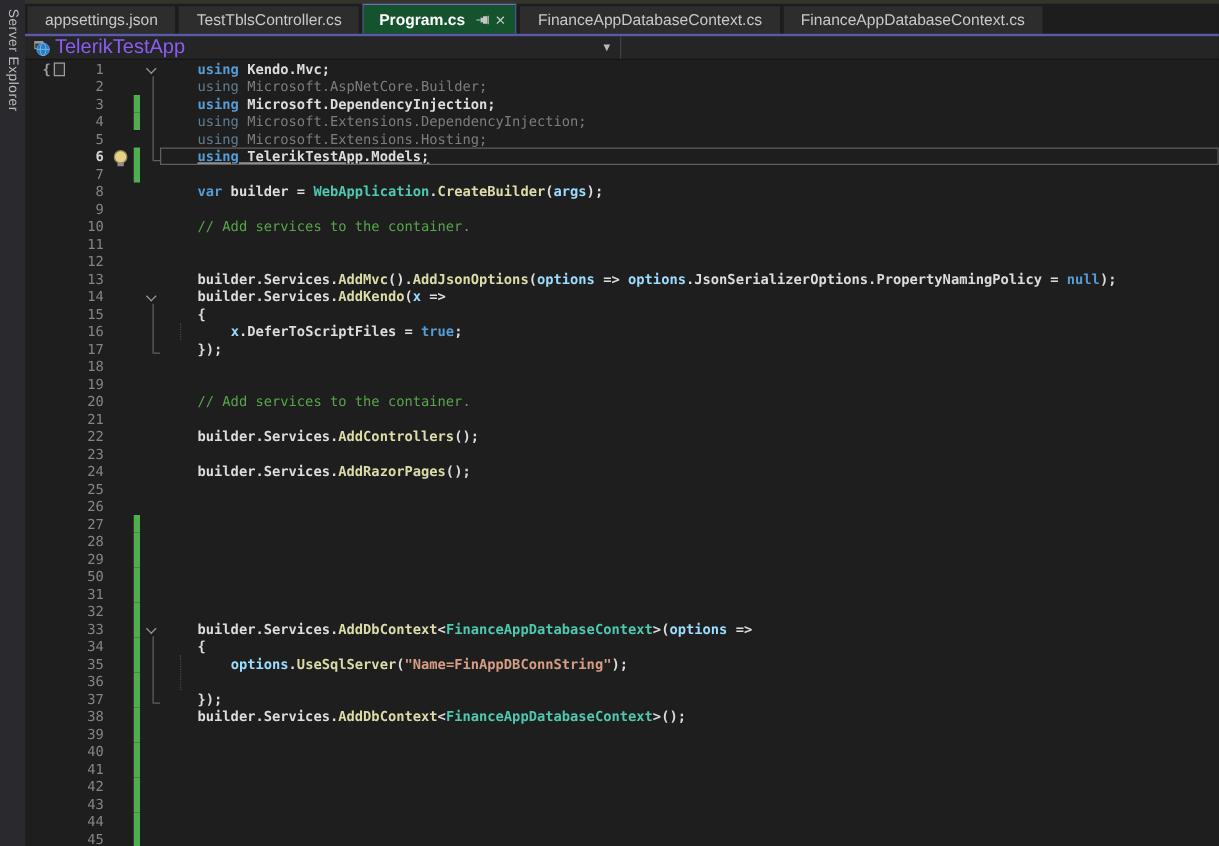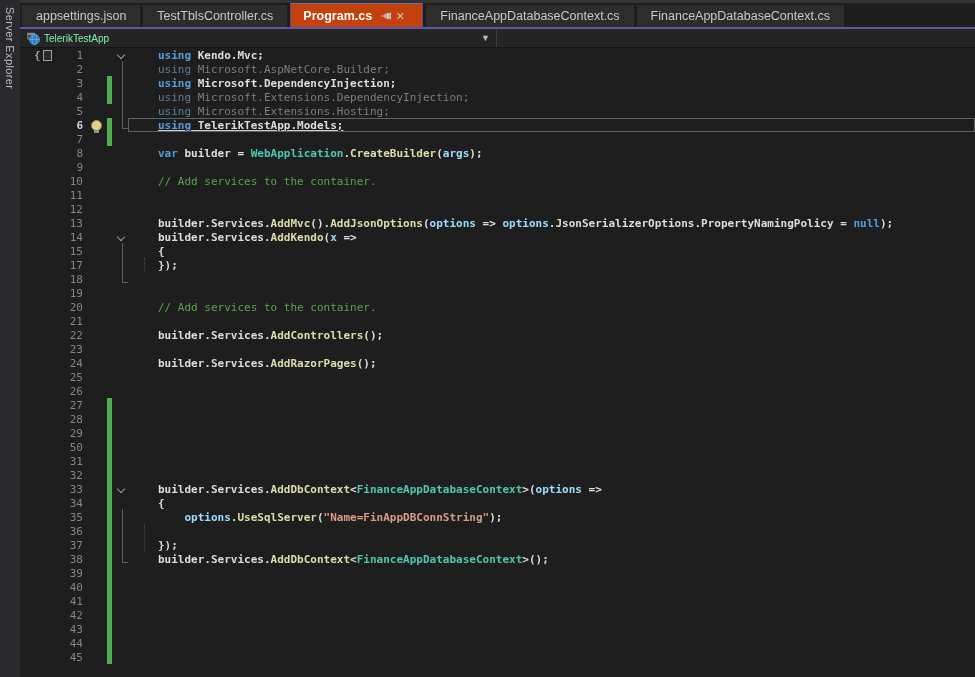--- a/index.html
+++ b/index.html
@@ -29,36 +29,36 @@
   .tab-underline{
     position:absolute;bottom:0;left:0;right:0;height:2px;background:#5b5aa9;
   }
   .tab{
     height:22px;margin:0 3px 2px 0;background:#2d2d2d;color:#c8c8c8;
     font-size:12.5px;display:flex;align-items:center;padding:0 14px;
     white-space:nowrap;cursor:default;box-sizing:border-box;
   }
   .tab:first-child{margin-left:2px;}
   .tab.active{
-    height:25px;margin-bottom:2px;background:#c2410c;color:#ffffff;font-weight:bold;
+    height:25px;margin-bottom:2px;background:#14532d;color:#ffffff;font-weight:bold;
     border-top:2px solid #6f6cc0;border-left:1px solid #504f96;border-right:1px solid #504f96;
-    padding:0 18px 0 12px;
+    padding:0 8px 0 12px;
   }
   .tab .tab-icons{display:flex;align-items:center;margin-left:8px;gap:4px;}
   .tab .close-x{font-size:14px;font-weight:normal;color:#c8c8c8;line-height:1;}
   
   .navbar{
     height:18px;background:#252526;border-bottom:1px solid #151515;
     display:flex;align-items:stretch;
   }
   .nav-dropdown{
     width:477px;display:flex;align-items:center;gap:4px;
     padding-left:7px;border-right:1px solid #3f3f46;box-sizing:border-box;
   }
-  .nav-project{font-size:10px;color:#86efac;}
+  .nav-project{font-size:16px;color:#8b5cf6;}
   .nav-caret{margin-left:auto;margin-right:6px;color:#b9b9b9;font-size:9px;}
   
   .editor{position:relative;height:629px;overflow:hidden;background:#1e1e1e;}
   .line{
     display:flex;height:14px;align-items:center;
     font-family:"DejaVu Sans Mono",monospace;font-size:11px;font-weight:600;
   }
   .c-m1{width:10px;flex:none;height:100%;}
   .c-icon{width:26px;flex:none;height:100%;display:flex;align-items:center;color:#9e9e9e;}
   .c-num{
@@ -300,20 +300,29 @@
           <span class="c-icon"></span>
           <span class="c-num">15</span>
           <span class="c-bulb"></span>
           <span class="c-bar"></span>
           <span class="c-fold"></span>
           <span class="c-code"><span class="tk tk-p">{</span></span>
         </div>
         <div class="line">
           <span class="c-m1"></span>
           <span class="c-icon"></span>
+          <span class="c-num">16</span>
+          <span class="c-bulb"></span>
+          <span class="c-bar"></span>
+          <span class="c-fold"></span>
+          <span class="c-code"><span class="tk tk-p">    </span><span class="tk tk-v">x</span><span class="tk tk-p">.DeferToScriptFiles = </span><span class="tk tk-k">true</span><span class="tk tk-p">;</span></span>
+        </div>
+        <div class="line">
+          <span class="c-m1"></span>
+          <span class="c-icon"></span>
           <span class="c-num">17</span>
           <span class="c-bulb"></span>
           <span class="c-bar"></span>
           <span class="c-fold"></span>
           <span class="c-code"><span class="tk tk-p">});</span></span>
         </div>
         <div class="line">
           <span class="c-m1"></span>
           <span class="c-icon"></span>
           <span class="c-num">18</span>

